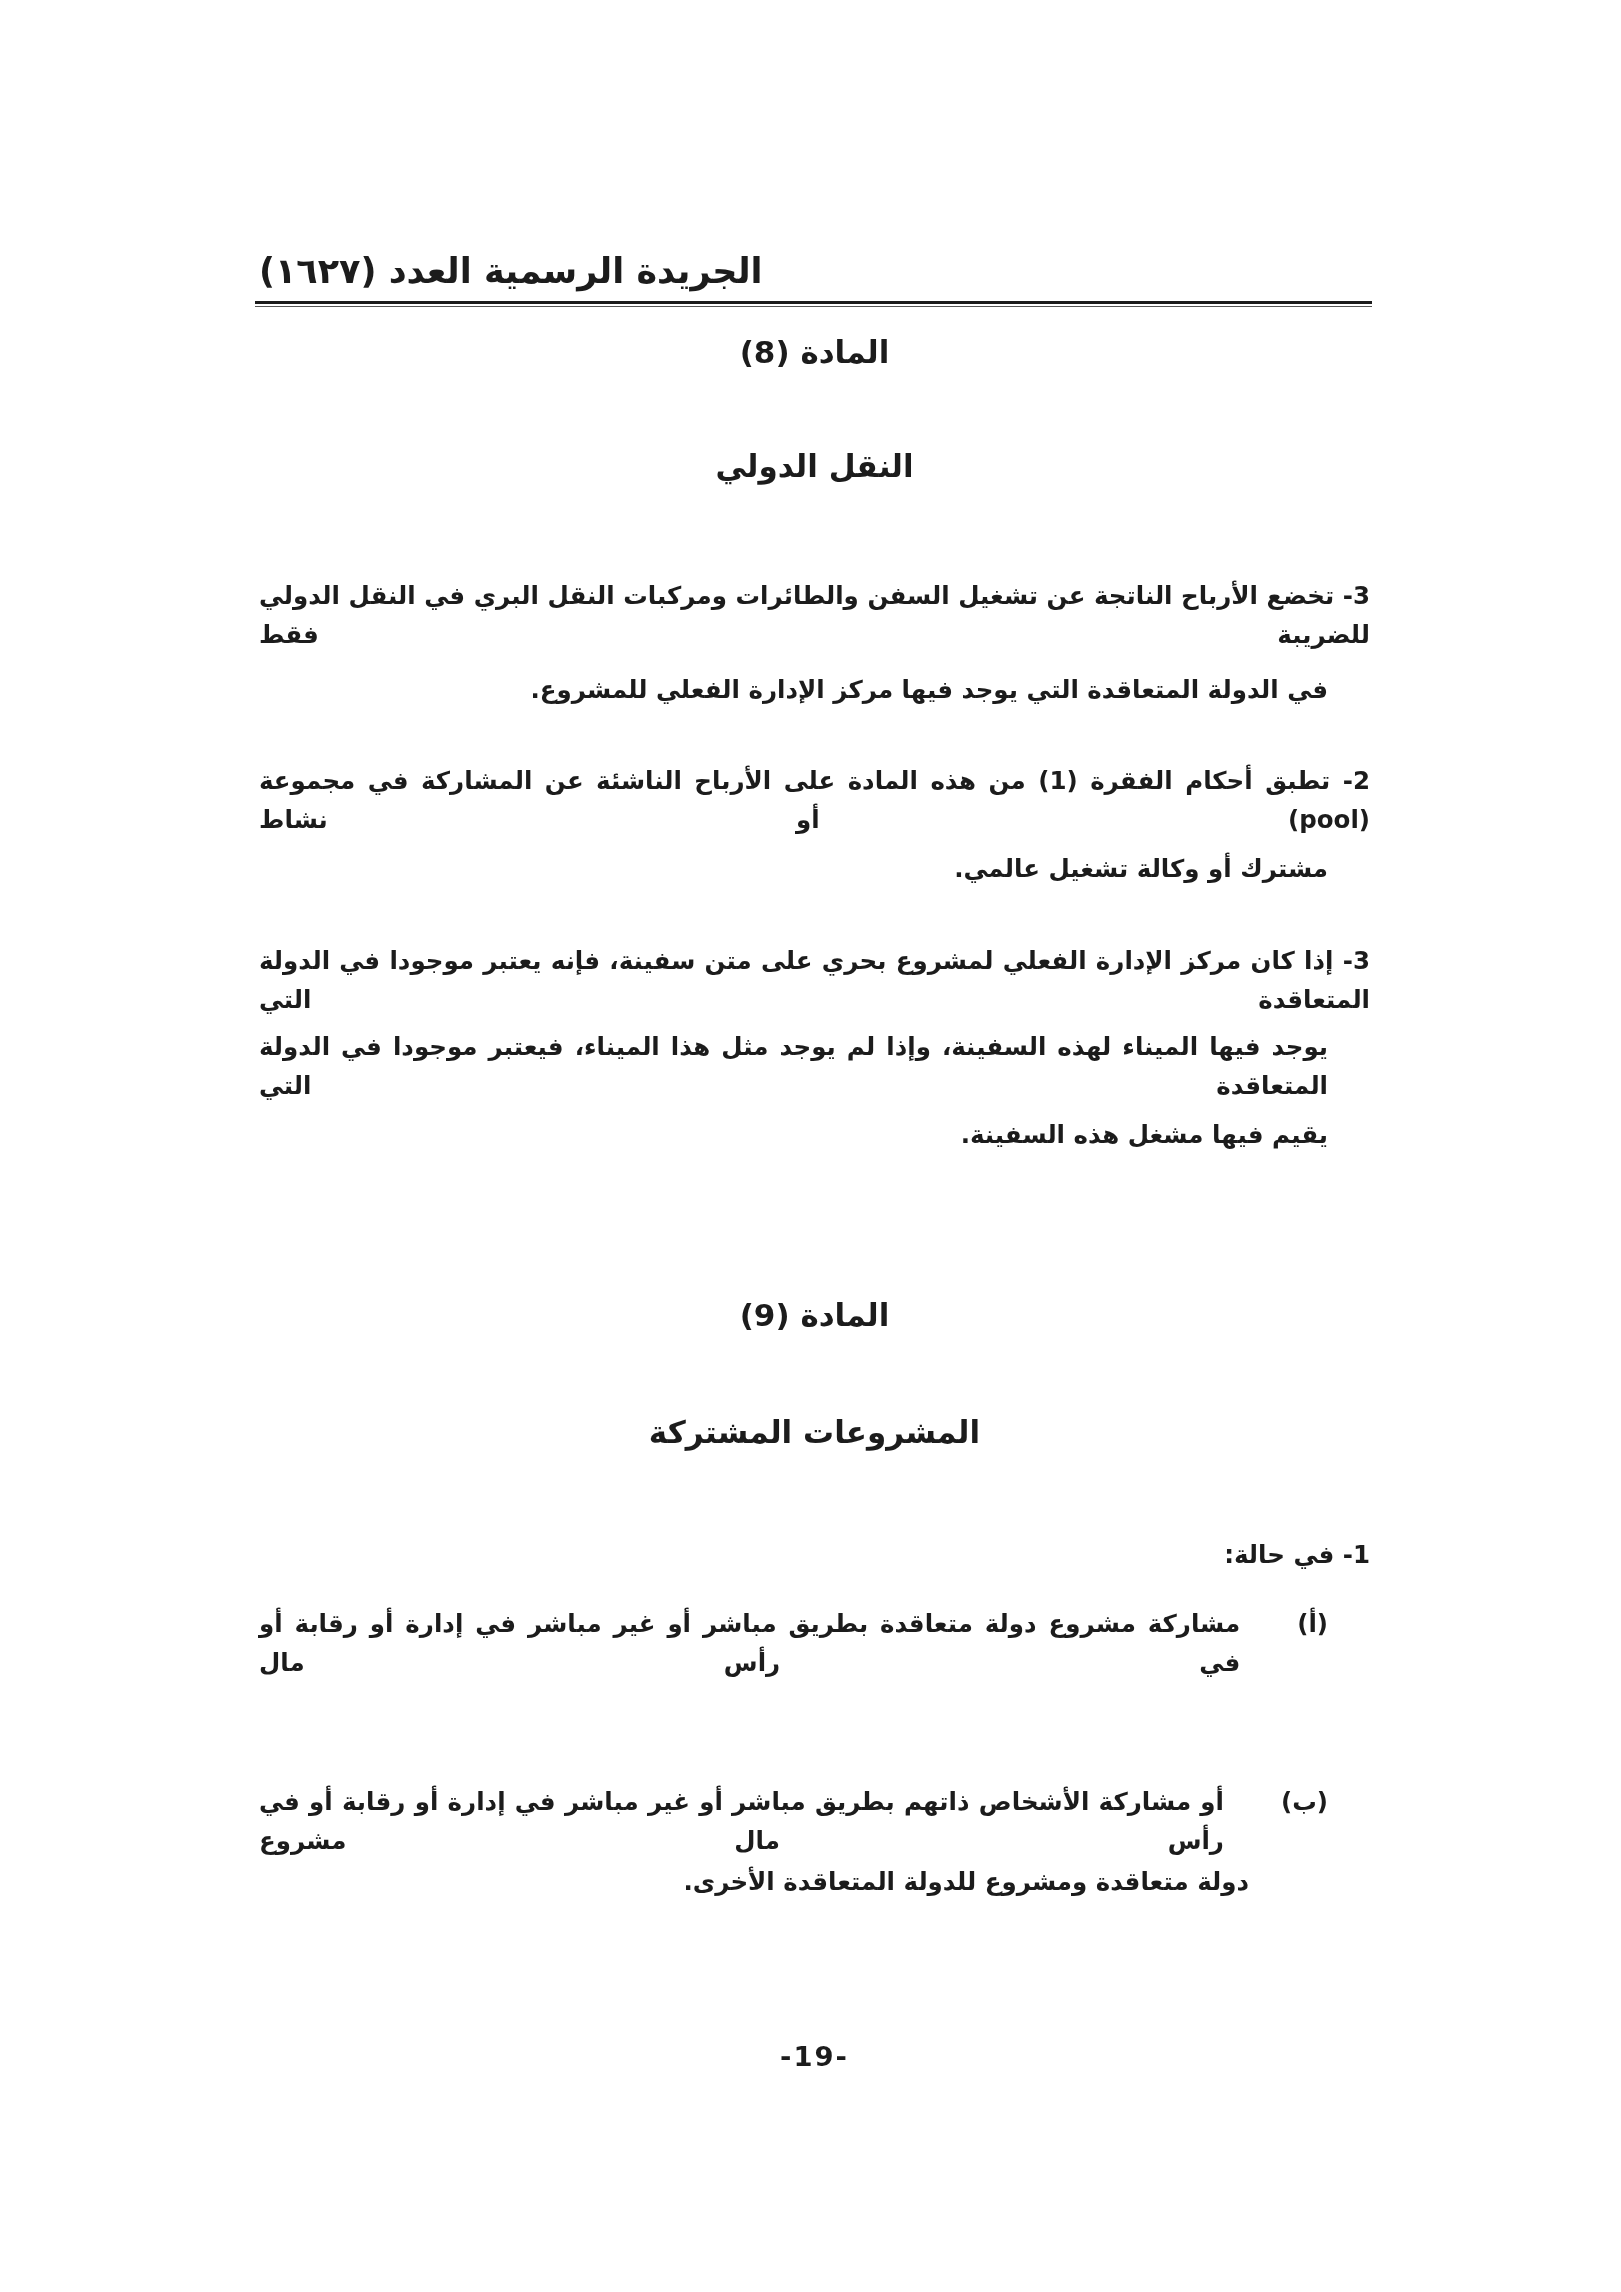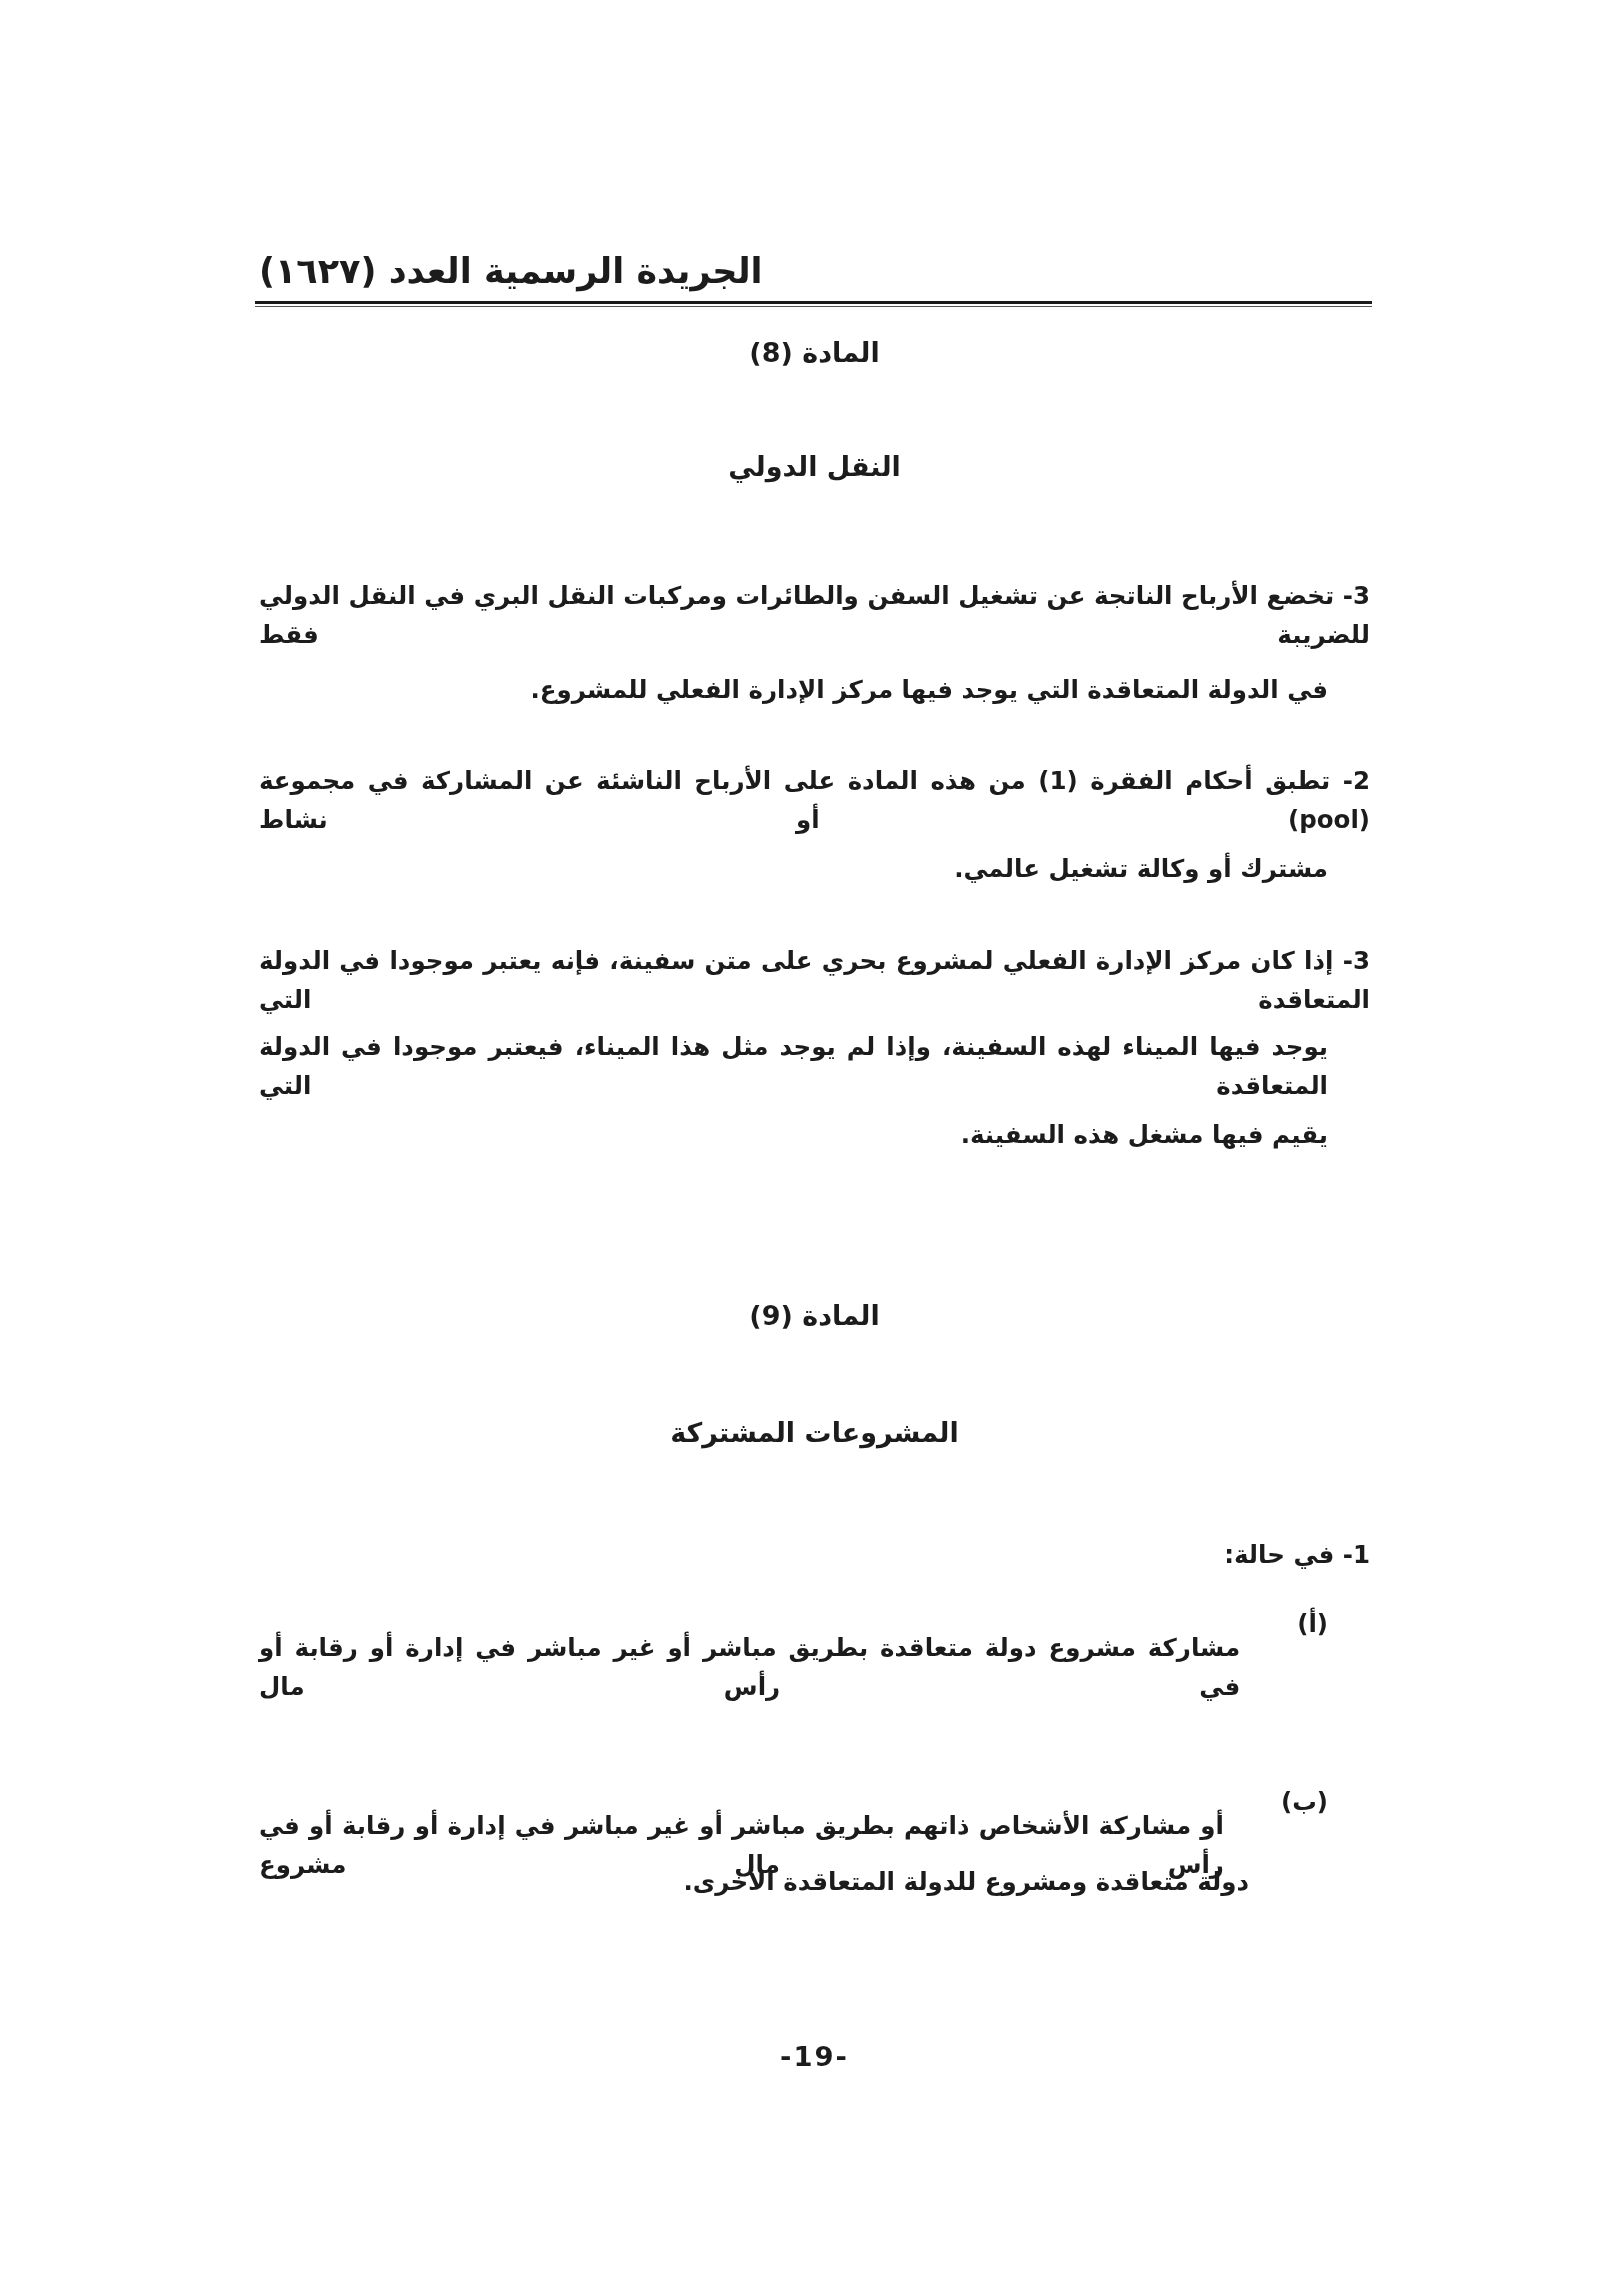--- a/index.html
+++ b/index.html
@@ -34,21 +34,21 @@
     height: 5.9px;
     border-top: 3.9px solid #1b1b1b;
     border-bottom: 1px solid #555;
     box-sizing: border-box;
   }
   .heading {
     position: absolute;
     right: 251px;
     width: 1111px;
     text-align: center;
-    font-size: 27px;
+    font-size: 31px;
     font-weight: bold;
     line-height: 39px;
   }
   .line {
     position: absolute;
     right: 251px;
     width: 1111px;
     font-size: 24.5px;
     font-weight: bold;
     line-height: 39px;
@@ -67,21 +67,20 @@
     display: flex;
     column-gap: 57px;
     padding-right: 42px;
     white-space: normal;
   }
   .subitem .marker { flex: 0 0 auto; }
   .subitem .sub-text {
     flex: 1 1 auto;
     text-align: justify;
     text-align-last: justify;
-    margin-top: 24px;
   }
   .footer-num {
     position: absolute;
     right: 251px;
     width: 1111px;
     top: 2041px;
     text-align: center;
     font-size: 27.4px;
     font-weight: bold;
     letter-spacing: 2px;

